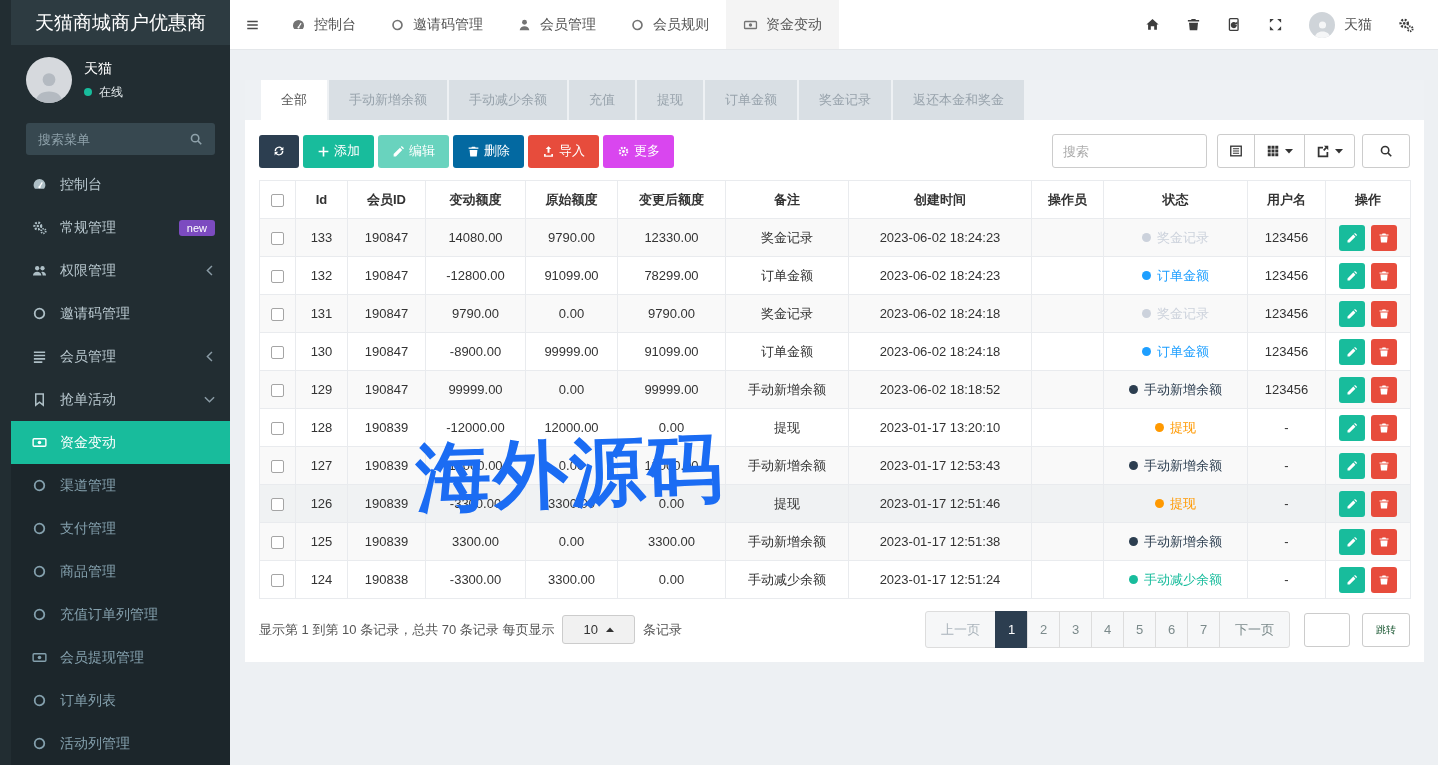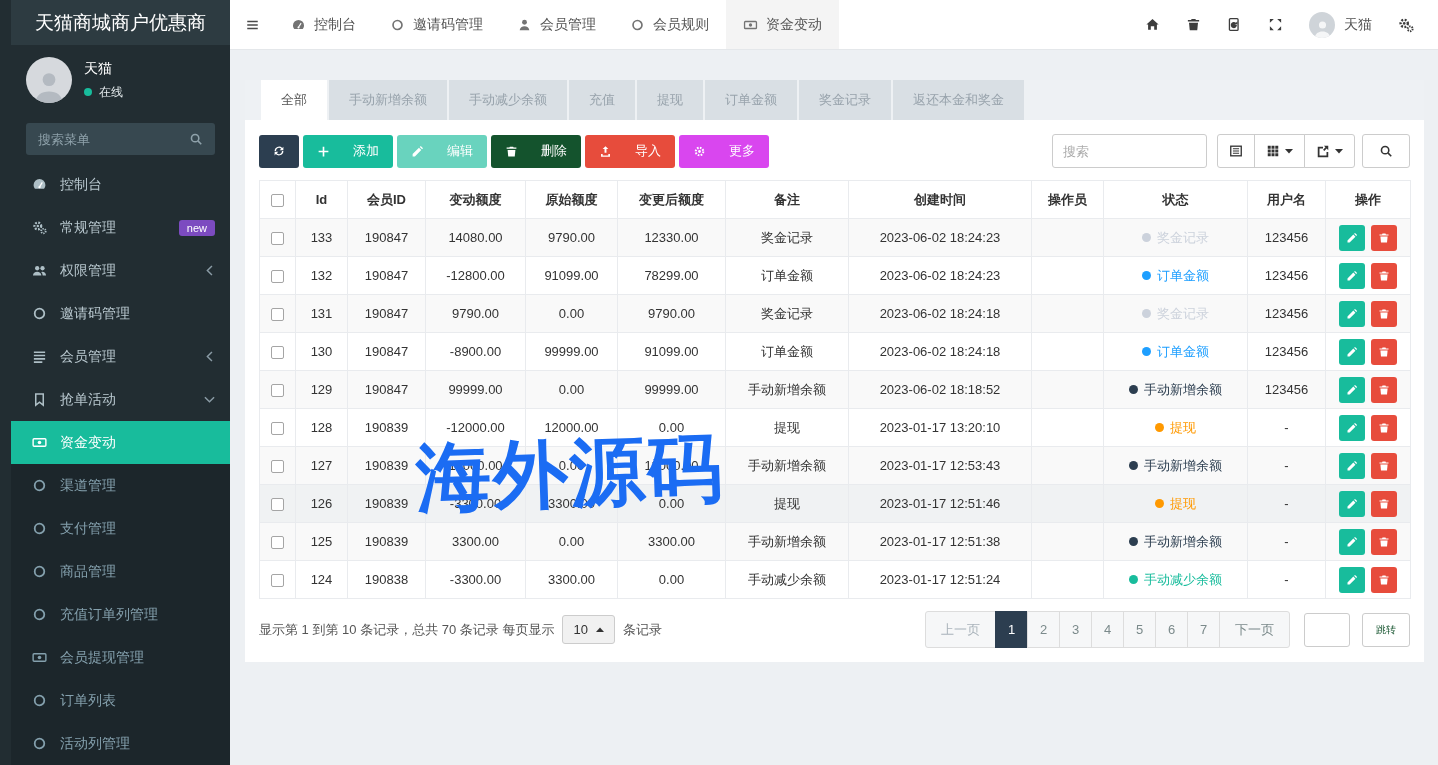--- a/index.html
+++ b/index.html
@@ -47,26 +47,26 @@
   .avatar-sm { width:26px; height:26px; border-radius:50%; background:#cfd4d9; overflow:hidden; display:flex; align-items:flex-end; justify-content:center; }
   .avatar-sm svg { width:19px; height:19px; color:#f5f6f7; }
 
   .content { flex:1; padding:30px 14px 0 15px; }
   .tabbar { height:40px; background:#eef1f4; display:flex; padding-left:16px; }
   .tab { padding:0 20px; line-height:40px; font-size:13px; background:#d9dfe4; color:#98a3ac; margin-right:2px; cursor:pointer; white-space:nowrap; }
   .tab.active { background:#fff; color:#555; }
   .panel-body { background:#fff; padding:14px; }
 
   .toolbar { display:flex; align-items:center; margin-bottom:12px; }
-  .btn { height:33px; border:none; border-radius:3px; color:#fff; font-size:13px; display:inline-flex; align-items:center; gap:23px; padding:0 14px; margin-right:4px; cursor:pointer; font-family:Liberation Mono, monospace; }
+  .btn { height:33px; border:none; border-radius:3px; color:#fff; font-size:13px; display:inline-flex; align-items:center; gap:4px; padding:0 14px; margin-right:4px; cursor:pointer; font-family:Liberation Mono, monospace; }
   .btn .ic { width:13px; height:13px; }
   .btn-refresh { background:#2c3e50; padding:0 13px; }
   .btn-add { background:#18bc9c; }
   .btn-edit { background:#69d3be; }
-  .btn-del { background:#14532d;justify-content:center; }
+  .btn-del { background:#0369a1;justify-content:center; }
   .btn-import { background:#e74c3c; }
   .btn-more { background:#d946ef; }
   .toolbar-right { margin-left:auto; display:flex; align-items:center; }
   .search-input { width:155px; height:34px; border:1px solid #ccc; border-radius:3px; padding:0 10px; font-size:13px; color:#333; font-family:inherit; outline:none; }
   .search-input::placeholder { color:#a9a9a9; }
   .btn-group { display:flex; margin-left:10px; }
   .tool-btn { height:34px; background:#fff; border:1px solid #ccc; display:flex; align-items:center; justify-content:center; gap:5px; padding:0 11px; color:#333; cursor:pointer; margin-left:-1px; }
   .tool-btn .ic { width:14px; height:14px; }
   .tool-btn .caret { width:8px; height:8px; display:flex; color:#333; }
   .btn-group .tool-btn:first-child { border-radius:3px 0 0 3px; margin-left:0; }
@@ -80,21 +80,21 @@
   tbody tr.hovered { background:#f0f2f3; }
   .cb { display:inline-block; width:13px; height:13px; border:1px solid #a5a5a5; border-radius:2px; background:#fff; vertical-align:middle; cursor:pointer; }
   .status { display:inline-flex; align-items:center; gap:6px; }
   .sdot { width:9px; height:9px; border-radius:50%; display:inline-block; }
   .op-btn { width:26px; height:26px; border:none; border-radius:3px; color:#fff; display:inline-flex; align-items:center; justify-content:center; margin:0 3px; cursor:pointer; }
   .op-btn .ic { width:12px; height:12px; }
   .op-edit { background:#18bc9c; }
   .op-del { background:#e74c3c; }
 
   .tfoot { display:flex; align-items:center; margin-top:12px; color:#555; font-size:13px; }
-  .page-size { display:inline-flex; align-items:center; gap:8px; border:1px solid #ccc; background:#f1f1f1; border-radius:3px; padding:6px 10px; margin:0 8px; color:#333; cursor:pointer; }
+  .page-size { display:inline-flex; align-items:center; gap:8px; border:1px solid #ccc; background:#f1f1f1; border-radius:3px; padding:6px 20px; margin:0 8px; color:#333; cursor:pointer; }
   .page-size .caret { width:8px; height:8px; display:flex; color:#333; }
   .pager { margin-left:auto; display:flex; align-items:center; }
   .pgroup { display:flex; }
   .pg { min-width:33px; height:37px; display:flex; align-items:center; justify-content:center; background:#f6f7f8; border:1px solid #ddd; margin-left:-1px; color:#7b8a8b; font-size:13px; cursor:pointer; }
   .pg.word { padding:0 15px; }
   .pg.prev { color:#aab4bb; border-radius:3px 0 0 3px; margin-left:0; }
   .pg.next { border-radius:0 3px 3px 0; }
   .pg.active { background:#2c3e50; border-color:#2c3e50; color:#fff; }
   .jump-input { width:46px; height:34px; border:1px solid #ccc; border-radius:3px; margin-left:14px; outline:none; font-family:inherit; padding:0 6px; }
   .jump-btn { height:34px; padding:0 13px; background:#fff; border:1px solid #ccc; border-radius:3px; margin-left:12px; font-size:10px; color:#14532d; cursor:pointer; font-family:inherit; }

